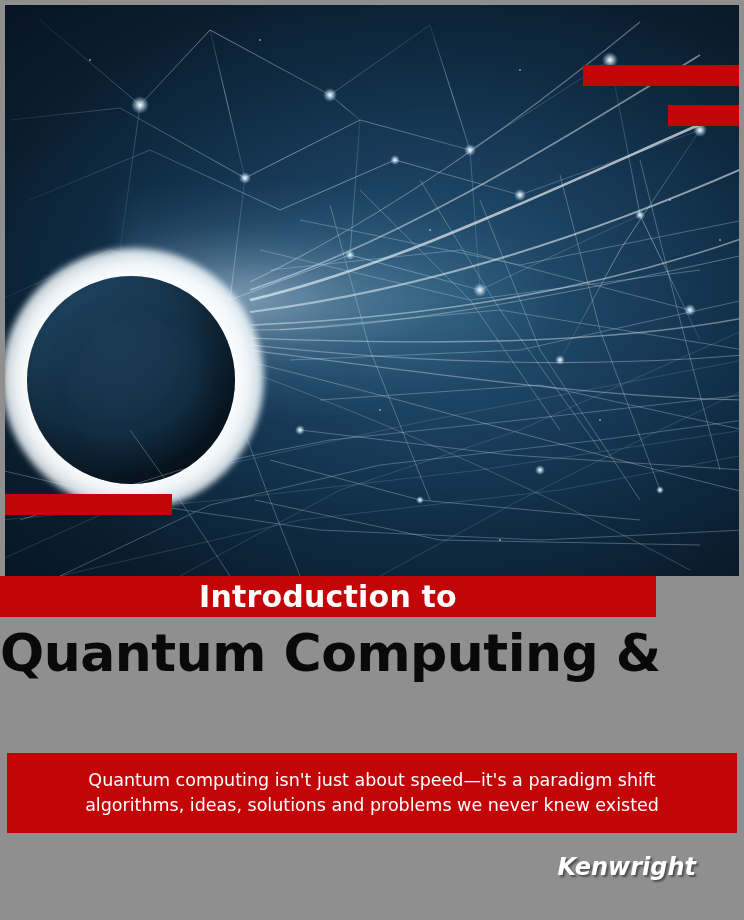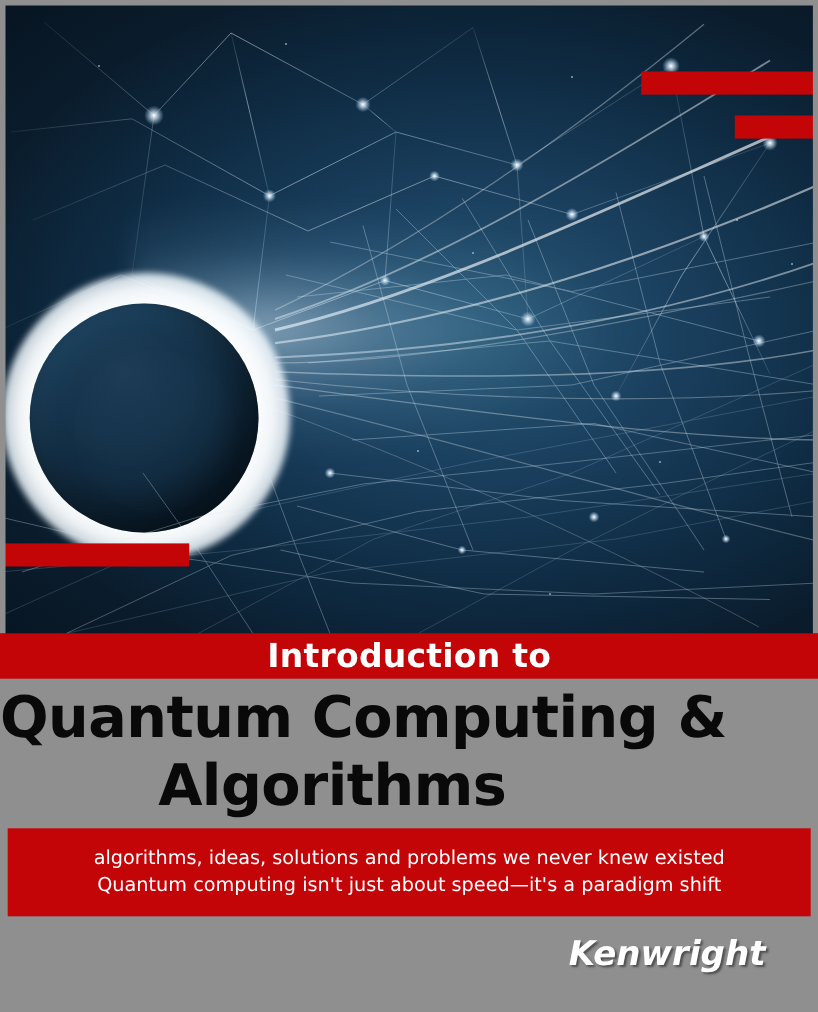--- a/index.html
+++ b/index.html
@@ -105,21 +105,21 @@
     z-index: 30;
   }
   #bar-top-1  { left: 583px; top: 65px;  width: 161px; height: 21px; }
   #bar-top-2  { left: 668px; top: 105px; width: 76px;  height: 21px; }
   #bar-left   { left: 0px;   top: 494px; width: 172px; height: 21px; }
 
   
   #title-banner {
     position: absolute;
     left: 0; top: 576px;
-    width: 744px; height: 41px;
+    width: 656px; height: 41px;
     background: #c30508;
     display: flex;
     align-items: center;
     justify-content: center;
     z-index: 35;
   }
   #title-kicker {
     color: #ffffff;
     font-family: "DejaVu Sans", sans-serif;
     font-weight: 700;
@@ -169,21 +169,21 @@
   }
 
   
   #author {
     position: absolute;
     right: 48px; top: 853px;
     color: #ffffff;
     font-family: "DejaVu Sans", sans-serif;
     font-weight: 700;
     font-style: italic;
-    font-size: 31px;
+    font-size: 24px;
     line-height: 28px;
     text-shadow: 2px 2px 2px rgba(0,0,0,0.45);
     z-index: 35;
     white-space: nowrap;
     margin-left: 12px;
   }
 </style>
 </head>
 <body>
 
@@ -317,23 +317,22 @@
   <div class="accent-bar" id="bar-top-1"></div>
   <div class="accent-bar" id="bar-top-2"></div>
   <div class="accent-bar" id="bar-left"></div>
 
   <div id="title-banner">
     <span id="title-kicker">Introduction to</span>
   </div>
 
   <div id="main-title">
     <div class="title-line">Quantum Computing &amp;</div>
-    <div class="title-line">Algorithms</div>
   </div>
 
   <div id="subtitle-banner">
+    <div class="subtitle-line">Quantum computing isn't just about speed—it's a paradigm shift</div>
     <div class="subtitle-line">algorithms, ideas, solutions and problems we never knew existed</div>
-    <div class="subtitle-line">Quantum computing isn't just about speed—it's a paradigm shift</div>
   </div>
 
   <div id="author">Kenwright</div>
 
 </div>
 
 </body></html>

